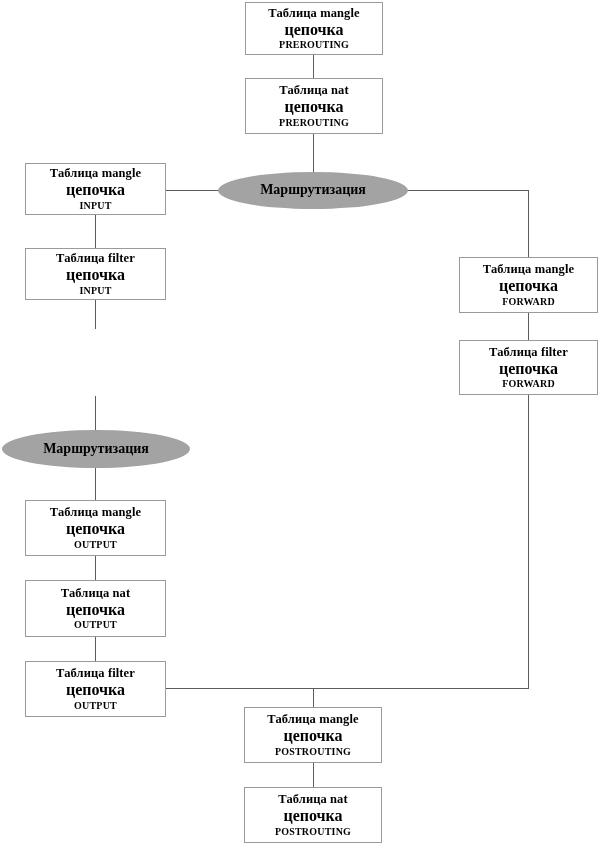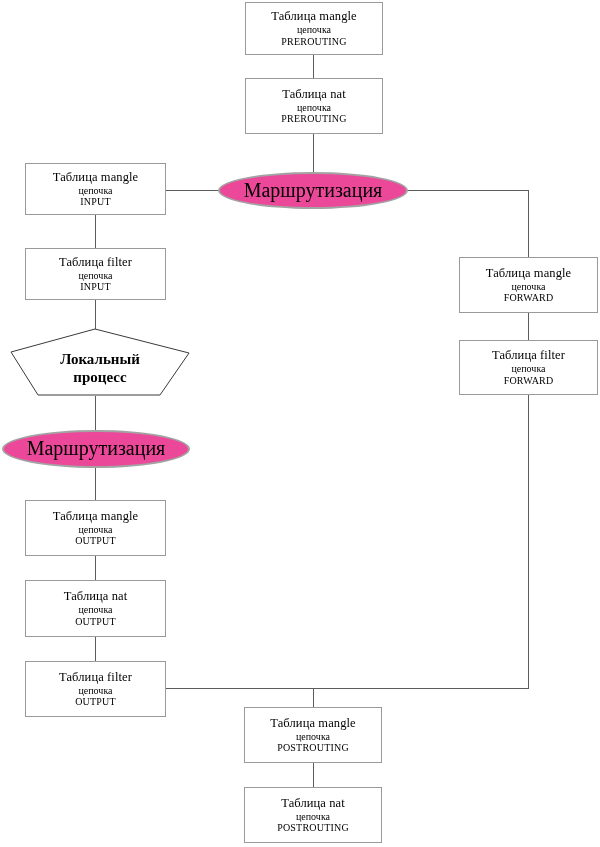--- a/index.html
+++ b/index.html
@@ -17,37 +17,37 @@
   }
   .node {
     position: absolute;
     box-sizing: border-box;
     display: flex;
     flex-direction: column;
     align-items: center;
     justify-content: center;
     text-align: center;
     color: #000000;
-    font-weight: normal;
+    font-weight: bold;
     line-height: 1.18;
     z-index: 3;
   }
   .box {
     border: 1px solid #9a9a9a;
     background: #ffffff;
   }
   .box .l1 { font-size: 12.5px; letter-spacing: 0.1px; }
-  .box .l2 { font-size: 10px; }
+  .box .l2 { font-size: 16px; }
   .box .l3 { font-size: 10px; letter-spacing: 0.2px; }
 
   .ellipse {
     border: 2px solid #a3a3a3;
     border-radius: 50%;
-    background: #ec4899;
-    font-size: 20px;
+    background: #a3a3a3;
+    font-size: 14px;
   }
   .pentagon-wrap {
     position: absolute;
     z-index: 3;
   }
   .pentagon-wrap svg {
     position: absolute;
     left: 0;
     top: 0;
     overflow: visible;
@@ -127,29 +127,20 @@
     <span class="l2">цепочка</span>
     <span class="l3">INPUT</span>
   </div>
 
   <div class="node box" style="left:25px; top:248px; width:141px; height:52px;">
     <span class="l1">Таблица filter</span>
     <span class="l2">цепочка</span>
     <span class="l3">INPUT</span>
   </div>
 
-  <div class="pentagon-wrap" style="left:10px; top:328px; width:180px; height:68px;">
-    <svg width="180" height="68" viewBox="0 0 180 68">
-      <polygon points="85,1 179,25 150,67 28,67 1,24" fill="#ffffff" stroke="#3a3a3a" stroke-width="1"></polygon>
-    </svg>
-    <div class="pentagon-label">
-      <span>Локальный</span>
-      <span>процесс</span>
-    </div>
-  </div>
 
   <div class="node ellipse" style="left:2px; top:430px; width:188px; height:38px;">
     <span>Маршрутизация</span>
   </div>
 
   <div class="node box" style="left:25px; top:500px; width:141px; height:56px;">
     <span class="l1">Таблица mangle</span>
     <span class="l2">цепочка</span>
     <span class="l3">OUTPUT</span>
   </div>

